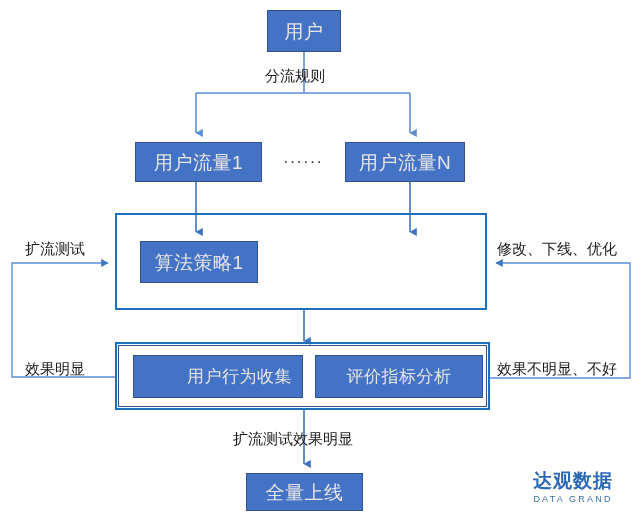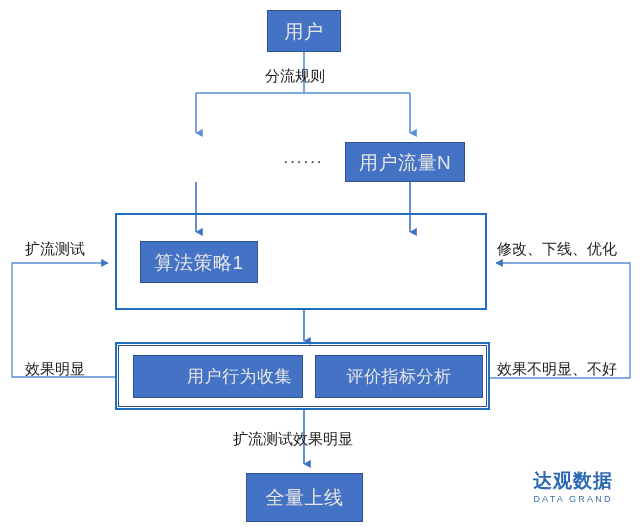--- a/index.html
+++ b/index.html
@@ -161,41 +161,44 @@
   </svg>
 
   <div class="group" style="left:115px; top:213px; width:372px; height:97px;"></div>
 
   <div class="group double" style="left:115px; top:342px; width:375px; height:68px;"></div>
 
   <div class="node" style="left:267px; top:10px; width:74px; height:42px;">
     <span>用户</span>
   </div>
 
+  <div class="node" style="left:135px; top:142px; width:127px; height:40px;">
+    <span>用户流量1</span>
+  </div>
 
   <div class="dots" style="left:283px; top:152px;">······</div>
 
   <div class="node" style="left:345px; top:142px; width:120px; height:40px;">
     <span>用户流量N</span>
   </div>
 
   <div class="node" style="left:140px; top:241px; width:118px; height:42px;">
     <span>算法策略1</span>
   </div>
 
 
   <div class="node small" style="left:133px; top:355px; width:170px; height:43px;padding-left:43px;">
     <span>用户行为收集</span>
   </div>
 
   <div class="node small" style="left:315px; top:355px; width:168px; height:43px;">
     <span>评价指标分析</span>
   </div>
 
-  <div class="node" style="left:246px; top:473px; width:117px; height:49px;">
+  <div class="node" style="left:246px; top:473px; width:117px; height:38px;">
     <span>全量上线</span>
   </div>
 
   <div class="label" style="left:265px; top:68px;">分流规则</div>
 
   <div class="label" style="left:25px; top:241px;">扩流测试</div>
 
   <div class="label" style="left:25px; top:361px;">效果明显</div>
 
   <div class="label" style="left:497px; top:361px;">效果不明显、不好</div>

